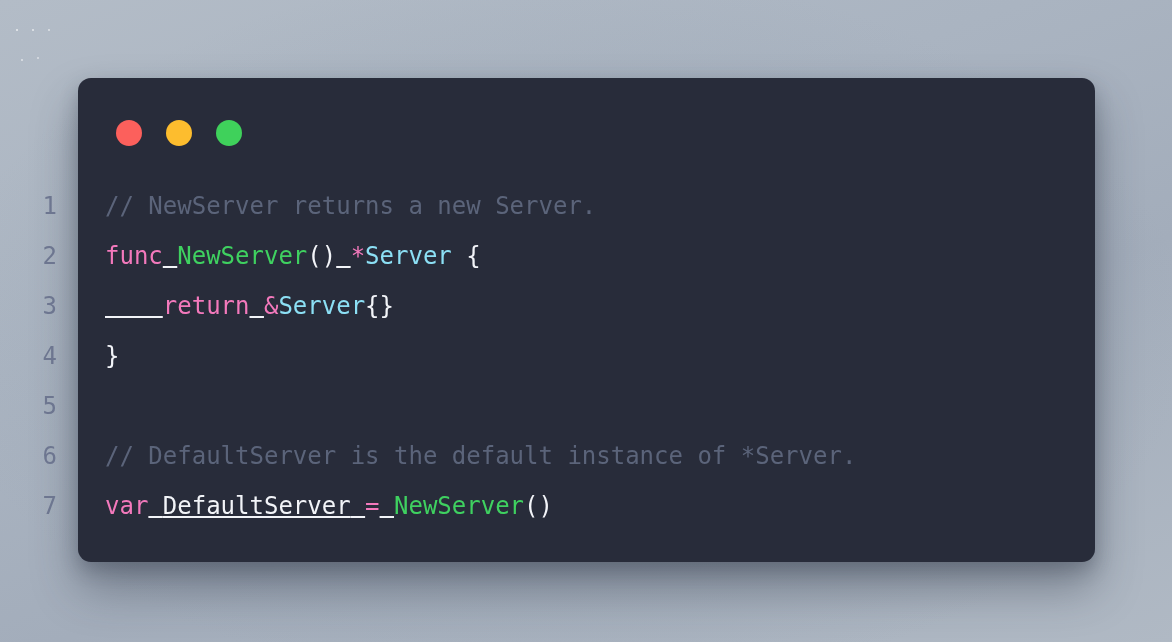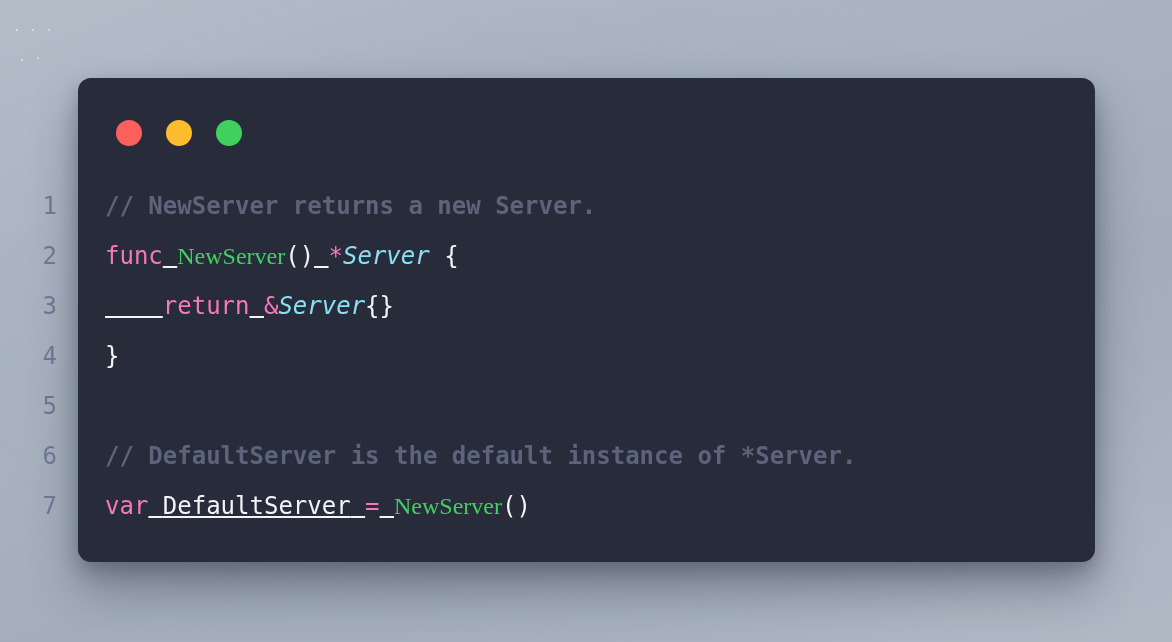--- a/index.html
+++ b/index.html
@@ -102,24 +102,24 @@
     user-select: none;
   }
 
   .line-content {
     padding-left: 48px;
     color: #f2f4f8;
     white-space: pre;
   }
 
   
-  .tok-comment  { color: #5b647a; font-weight: bold; }
+  .tok-comment  { color: #5b647a; }
   .tok-keyword  { color: #f379bc; }
-  .tok-function { color: #3fd160; font-family: Liberation Serif, serif; }
-  .tok-type     { color: #8ce0f5; font-style: italic; }
+  .tok-function { color: #3fd160; }
+  .tok-type     { color: #8ce0f5; }
   .tok-operator { color: #f379bc; }
   .tok-plain    { color: #f2f4f8; text-decoration: underline; }
   .tok-punct    { color: #f2f4f8; }
 </style>
 </head>
 <body>
 
 <div id="stage">
 
   <div class="code-card"></div>

